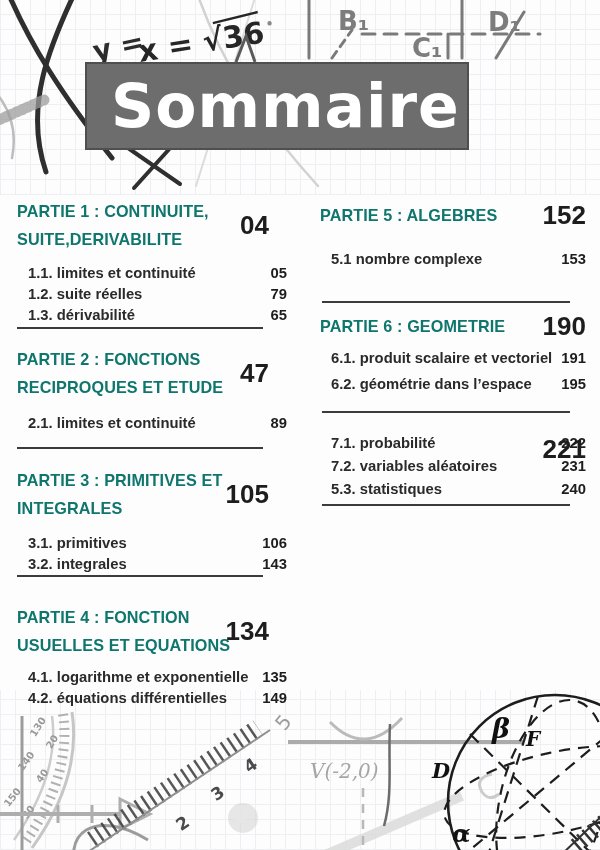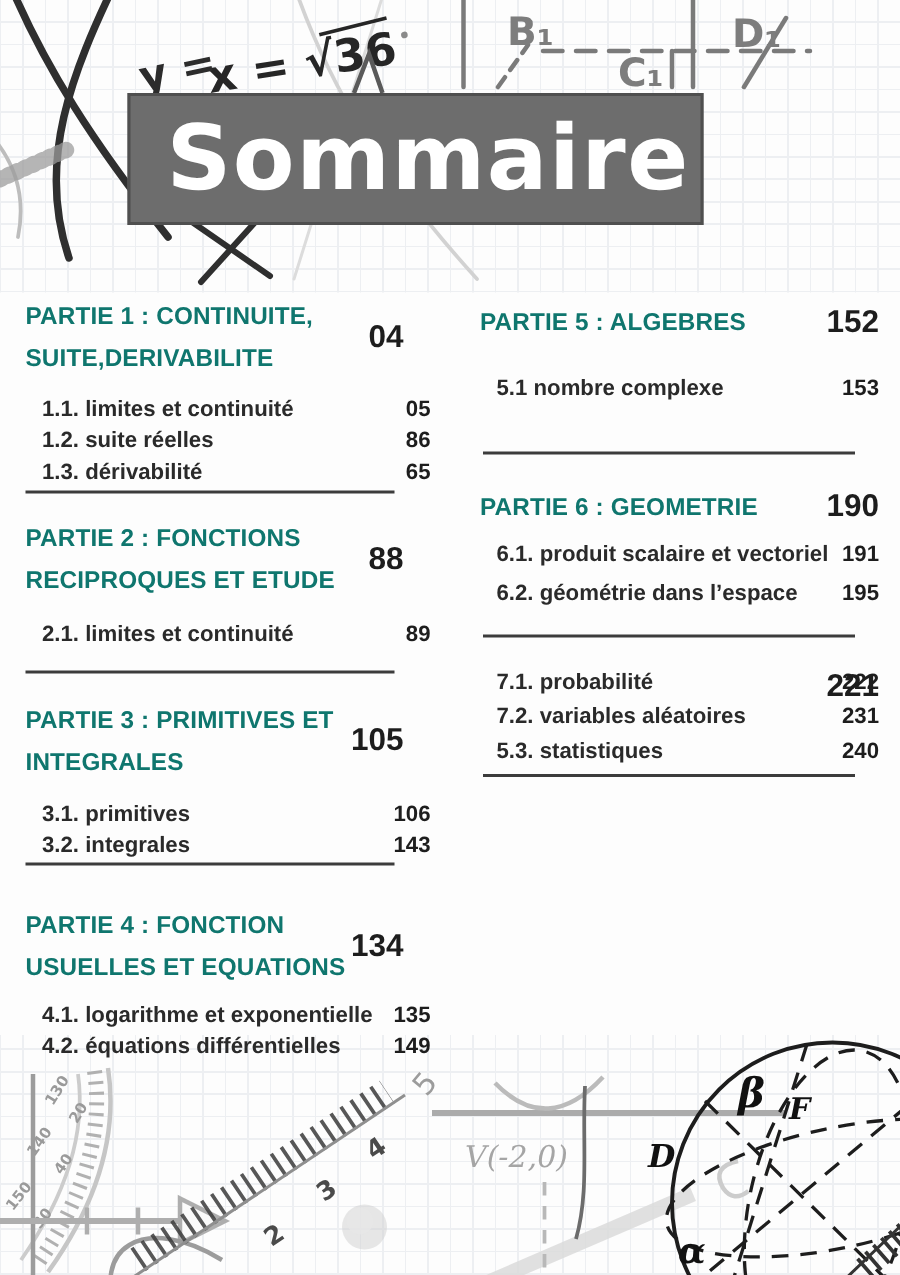--- a/index.html
+++ b/index.html
@@ -32,21 +32,21 @@
   .col-left{left:17px;top:197px;width:272px;}
   .col-right{left:320px;top:201px;width:268px;}
   .toc-section{position:relative;}
   .head{position:relative;padding-right:44px;}
   .htitle{
     margin:0;font-size:16.2px;line-height:28px;font-weight:700;color:#0f766e;
     letter-spacing:.1px;
   }
   .hpage{
     position:absolute;top:50%;transform:translateY(-50%);
-    font-size:21px;font-weight:700;color:#1d1d1d;
+    font-size:26px;font-weight:700;color:#1d1d1d;
   }
   .col-left .hpage{right:20px;}
   .col-right .hpage{right:2px;}
   .items{list-style:none;margin:0;padding:0 2px 0 11px;}
   .row{display:flex;justify-content:space-between;align-items:baseline;
     font-size:14.8px;font-weight:700;color:#2a2a2a;line-height:21px;}
   .col-right .row{line-height:26px;}
   .ipage{font-size:14.8px;font-weight:700;color:#1d1d1d;}
   .sep{border:none;border-top:2px solid #3c3c3c;margin:0;}
   .col-left .sep{width:246px;}
@@ -57,21 +57,21 @@
   .col-left .s2{margin-top:16px}
   .col-left .s2 .head{margin-bottom:12px}
   .col-left .s2 .sep{margin-top:13px}
   .col-left .s3{margin-top:17px}
   .col-left .s3 .head{margin-bottom:11px}
   .col-left .s3 .sep{margin-top:0}
   .col-left .s4{margin-top:26px}
   .col-left .s4 .head{margin-bottom:8px}
   .col-right .s5 .head{margin-bottom:17px}
   .col-right .s5 .sep{margin-top:29px}
-  .col-right .s6{margin-top:21px}
+  .col-right .s6{margin-top:9px}
   .col-right .s6 .head{margin-bottom:5px}
   .col-right .s6 .sep{margin-top:14px}
   .col-right .s7{margin-top:19px}
   .col-right .s7 .htitle{line-height:19px}
   .col-right .s7 .head{margin-bottom:15px}
   .col-right .s7 .hpage{top:2px;transform:none;}
   .col-right .s7 .row{line-height:23px}
   .col-right .s7 .sep{margin-top:3px}
   
   text{font-family:"DejaVu Sans","Liberation Sans",sans-serif;}
@@ -132,34 +132,34 @@
       <h2 class="htitle">PARTIE 1 : CONTINUITE, SUITE,DERIVABILITE</h2>
       <span class="hpage">04</span>
     </div>
     <ul class="items">
       <li class="row">
         <span>1.1. limites et continuité</span>
         <span class="ipage">05</span>
       </li>
       <li class="row">
         <span>1.2. suite réelles</span>
-        <span class="ipage">86</span>
+        <span class="ipage">79</span>
       </li>
       <li class="row">
         <span>1.3. dérivabilité</span>
         <span class="ipage">65</span>
       </li>
     </ul>
     <hr class="sep">
   </section>
 
   <section class="toc-section s2">
     <div class="head">
       <h2 class="htitle">PARTIE 2 : FONCTIONS RECIPROQUES ET ETUDE</h2>
-      <span class="hpage">88</span>
+      <span class="hpage">47</span>
     </div>
     <ul class="items">
       <li class="row">
         <span>2.1. limites et continuité</span>
         <span class="ipage">89</span>
       </li>
     </ul>
     <hr class="sep">
   </section>
 

